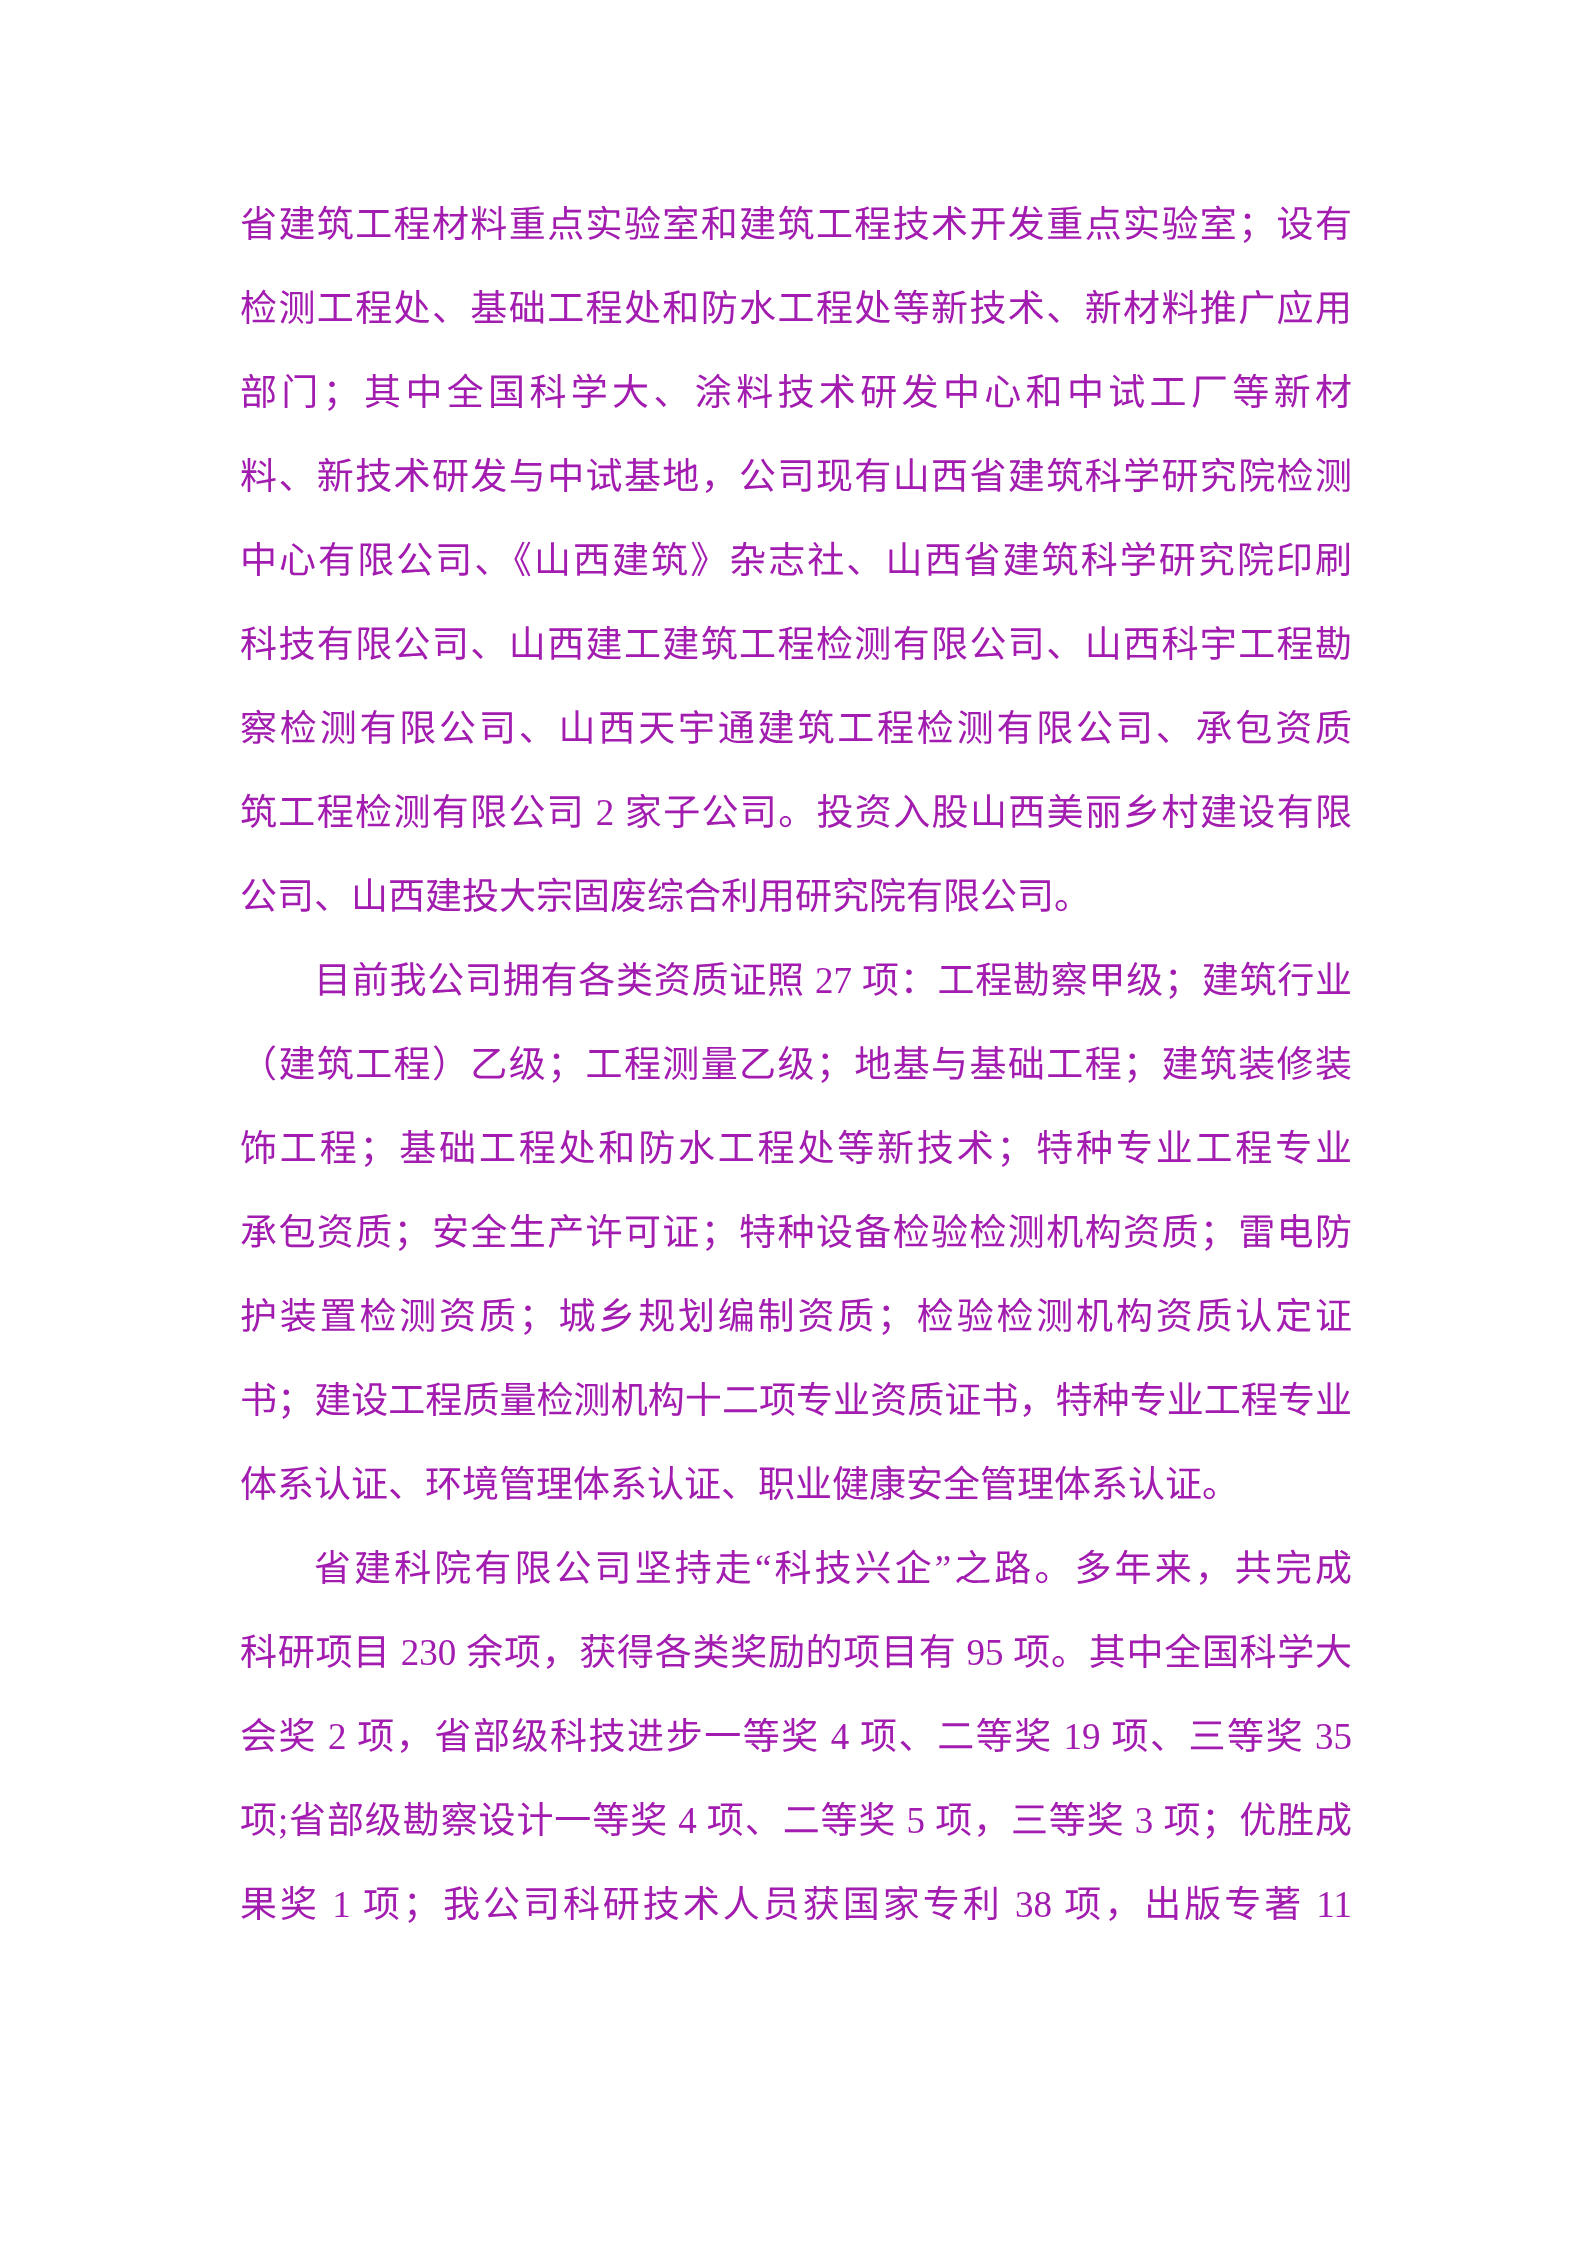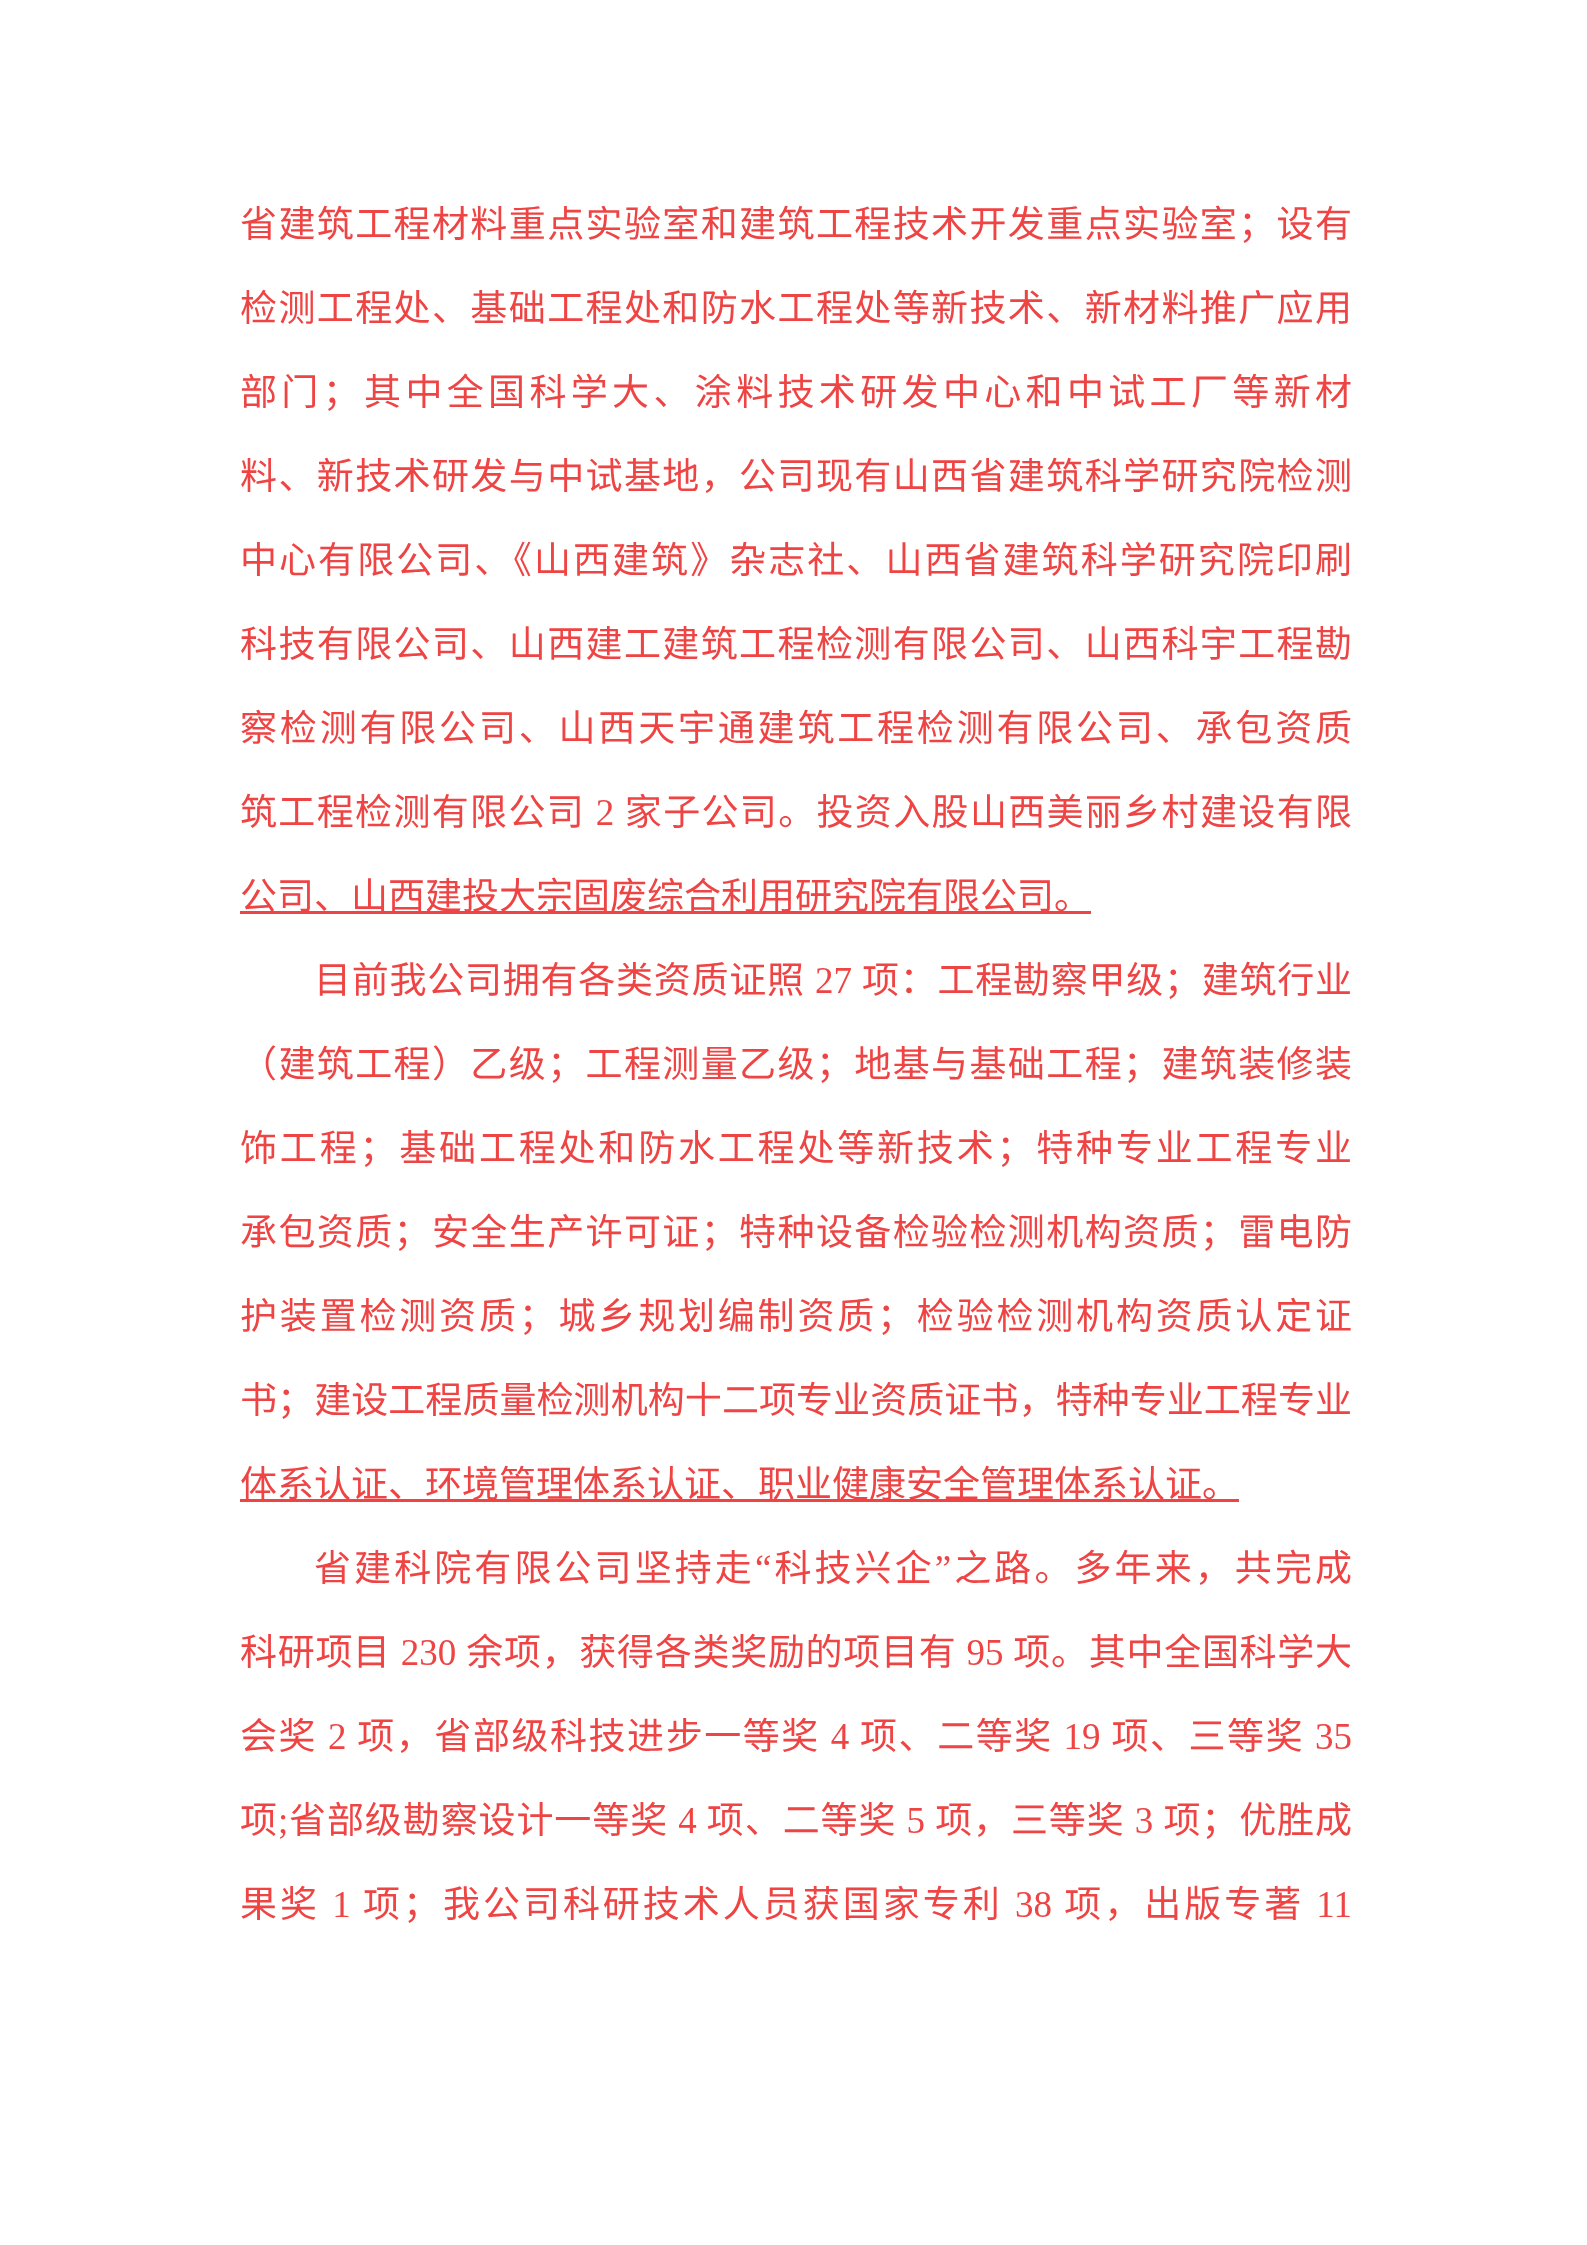--- a/index.html
+++ b/index.html
@@ -24,30 +24,29 @@
   .text-block {
     position: absolute;
     left: 240px;
     top: 183px;
     width: 1112px;
   }
   .line {
     font-size: 37px;
     line-height: 84px;
     height: 84px;
-    color: #ef4444;
+    color: #a21caf;
     text-align: justify;
     text-align-last: justify;
     white-space: normal;
     overflow: hidden;
   }
   .line.para-end {
     text-align: left;
     text-align-last: left;
-    text-decoration: underline;
   }
   .line.indent {
     text-indent: 2em;
   }
 </style>
 </head>
 <body>
 
 <div class="page">
   <div class="text-block">

